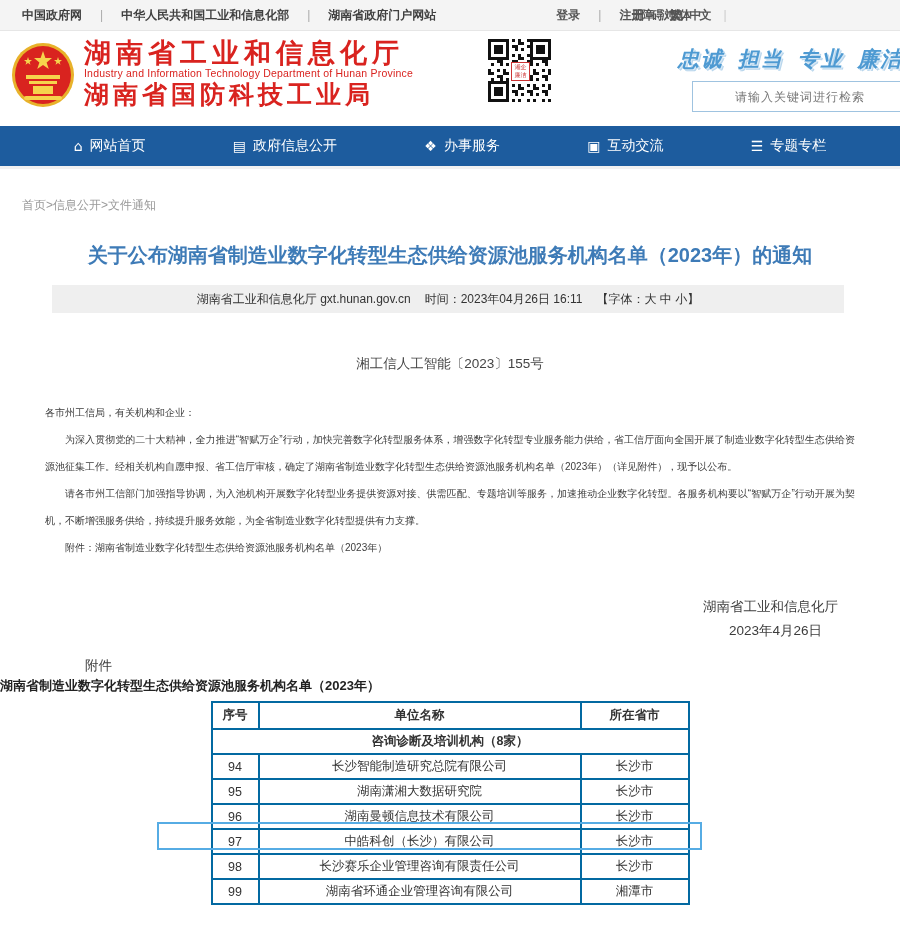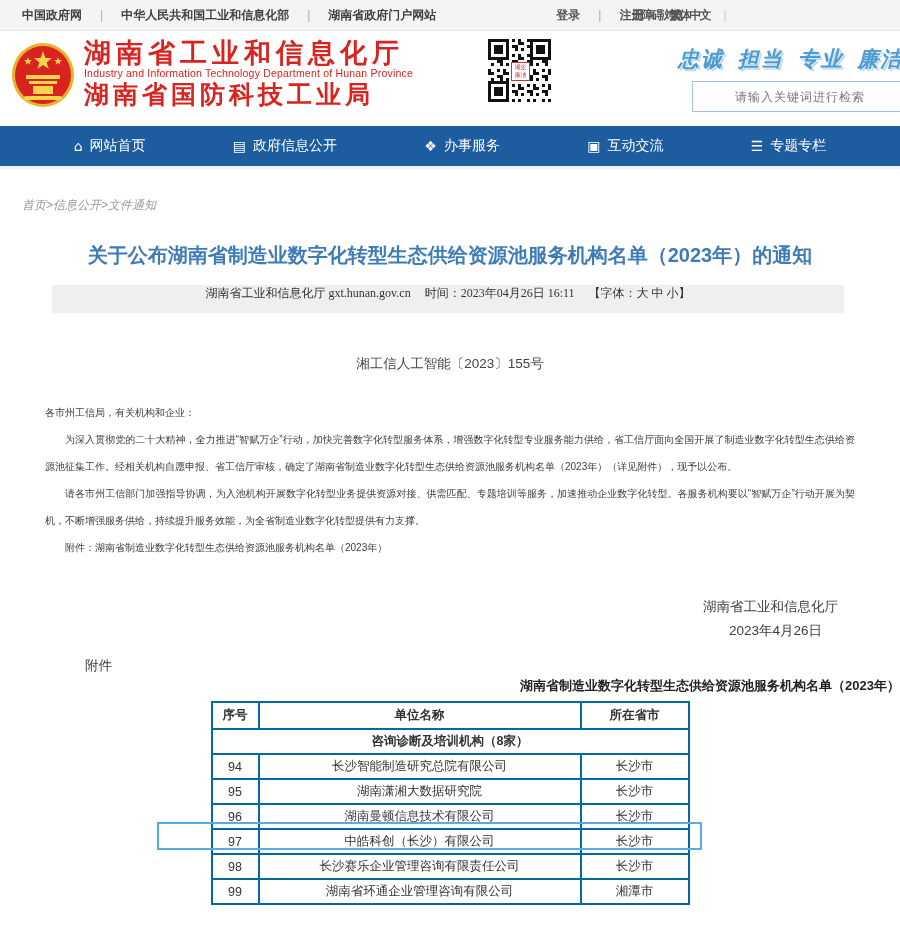--- a/index.html
+++ b/index.html
@@ -51,41 +51,41 @@
   .search-box input::placeholder{color:#777;letter-spacing:1px;}
   
   .nav{
     height:40px;background:#1d5c9e;display:flex;align-items:center;
     justify-content:space-around;padding:0 30px;border-bottom:3px solid #f1f1f1;
   }
   .nav-item{display:flex;align-items:center;color:#fff;font-size:14px;
     cursor:pointer;text-decoration:none;}
   .nav-item .ic{font-size:14px;margin-right:7px;font-family:"DejaVu Sans",sans-serif;}
   
-  .breadcrumb{margin:28px 0 0 22px;font-size:12px;color:#999;font-style:italic;}
+  .breadcrumb{margin:28px 0 0 22px;font-size:12px;color:#999;}
   
   .art-title{margin-top:28px;text-align:center;font-size:20px;font-weight:bold;color:#3e7bb7;}
   .meta-bar{
     margin:16px 56px 0 52px;height:28px;background:#efefef;
-    display:flex;align-items:flex-start;justify-content:center;
-    font-size:12px;color:#333;gap:0;font-family:Liberation Serif, serif;
+    display:flex;align-items:center;justify-content:center;
+    font-size:12px;color:#333;gap:0;
   }
   .meta-bar .gap{display:inline-block;width:14px;}
   .meta-size{cursor:pointer;}
   .doc-number{margin-top:42px;text-align:center;font-size:13.5px;color:#444;}
   .body-text{margin:26px 45px 0 45px;font-size:10px;color:#3c3c3c;line-height:27px;text-align:justify;}
   .body-text p{margin:0;}
   .body-text p.indent{text-indent:2em;}
   .attach-line{margin-top:26px;}
   .signature{margin:34px 62px 0 0;text-align:right;font-size:13.5px;color:#3c3c3c;line-height:24px;}
   .signature .sig-date{padding-right:16px;}
   .attach-label{margin:14px 0 0 85px;font-size:13.5px;color:#3c3c3c;}
   
   .tbl-wrap{position:relative;margin-top:2px;}
-  .tbl-caption{text-align:right;font-size:13px;font-weight:bold;color:#222;margin-bottom:6px;}
+  .tbl-caption{text-align:left;font-size:13px;font-weight:bold;color:#222;margin-bottom:6px;}
   table.list{
     border-collapse:collapse;margin:0 auto;width:477px;table-layout:fixed;
     font-size:12.5px;color:#333;
   }
   table.list col.c1{width:47px;} table.list col.c2{width:322px;} table.list col.c3{width:108px;}
   table.list th,table.list td{
     border:2px solid #0369a1;text-align:center;padding:0;height:23px;
     overflow:hidden;white-space:nowrap;
   }
   table.list th{font-weight:bold;height:25px;}

